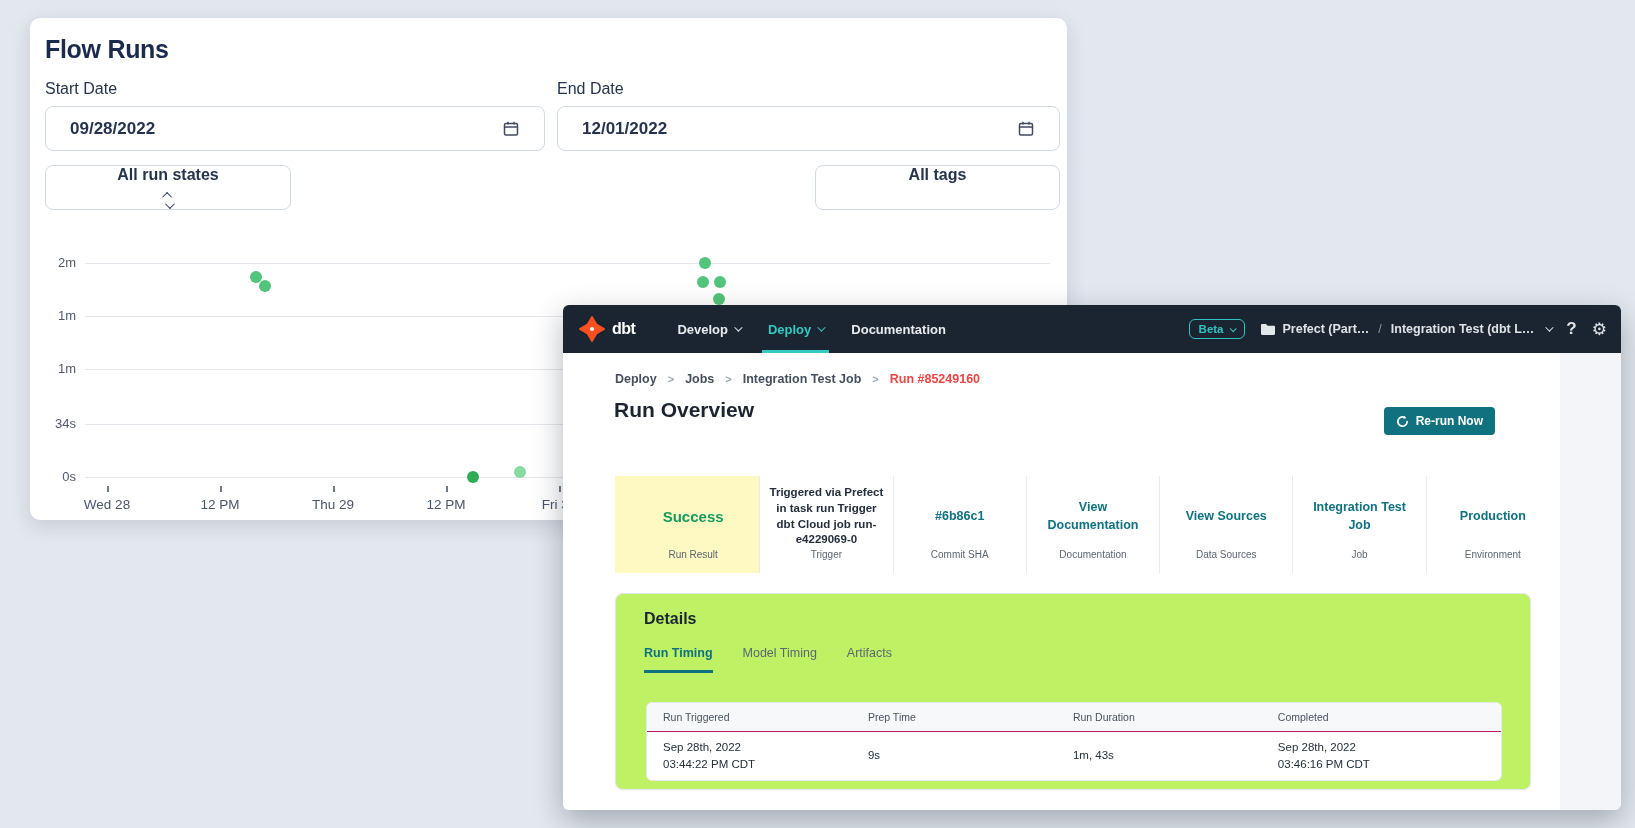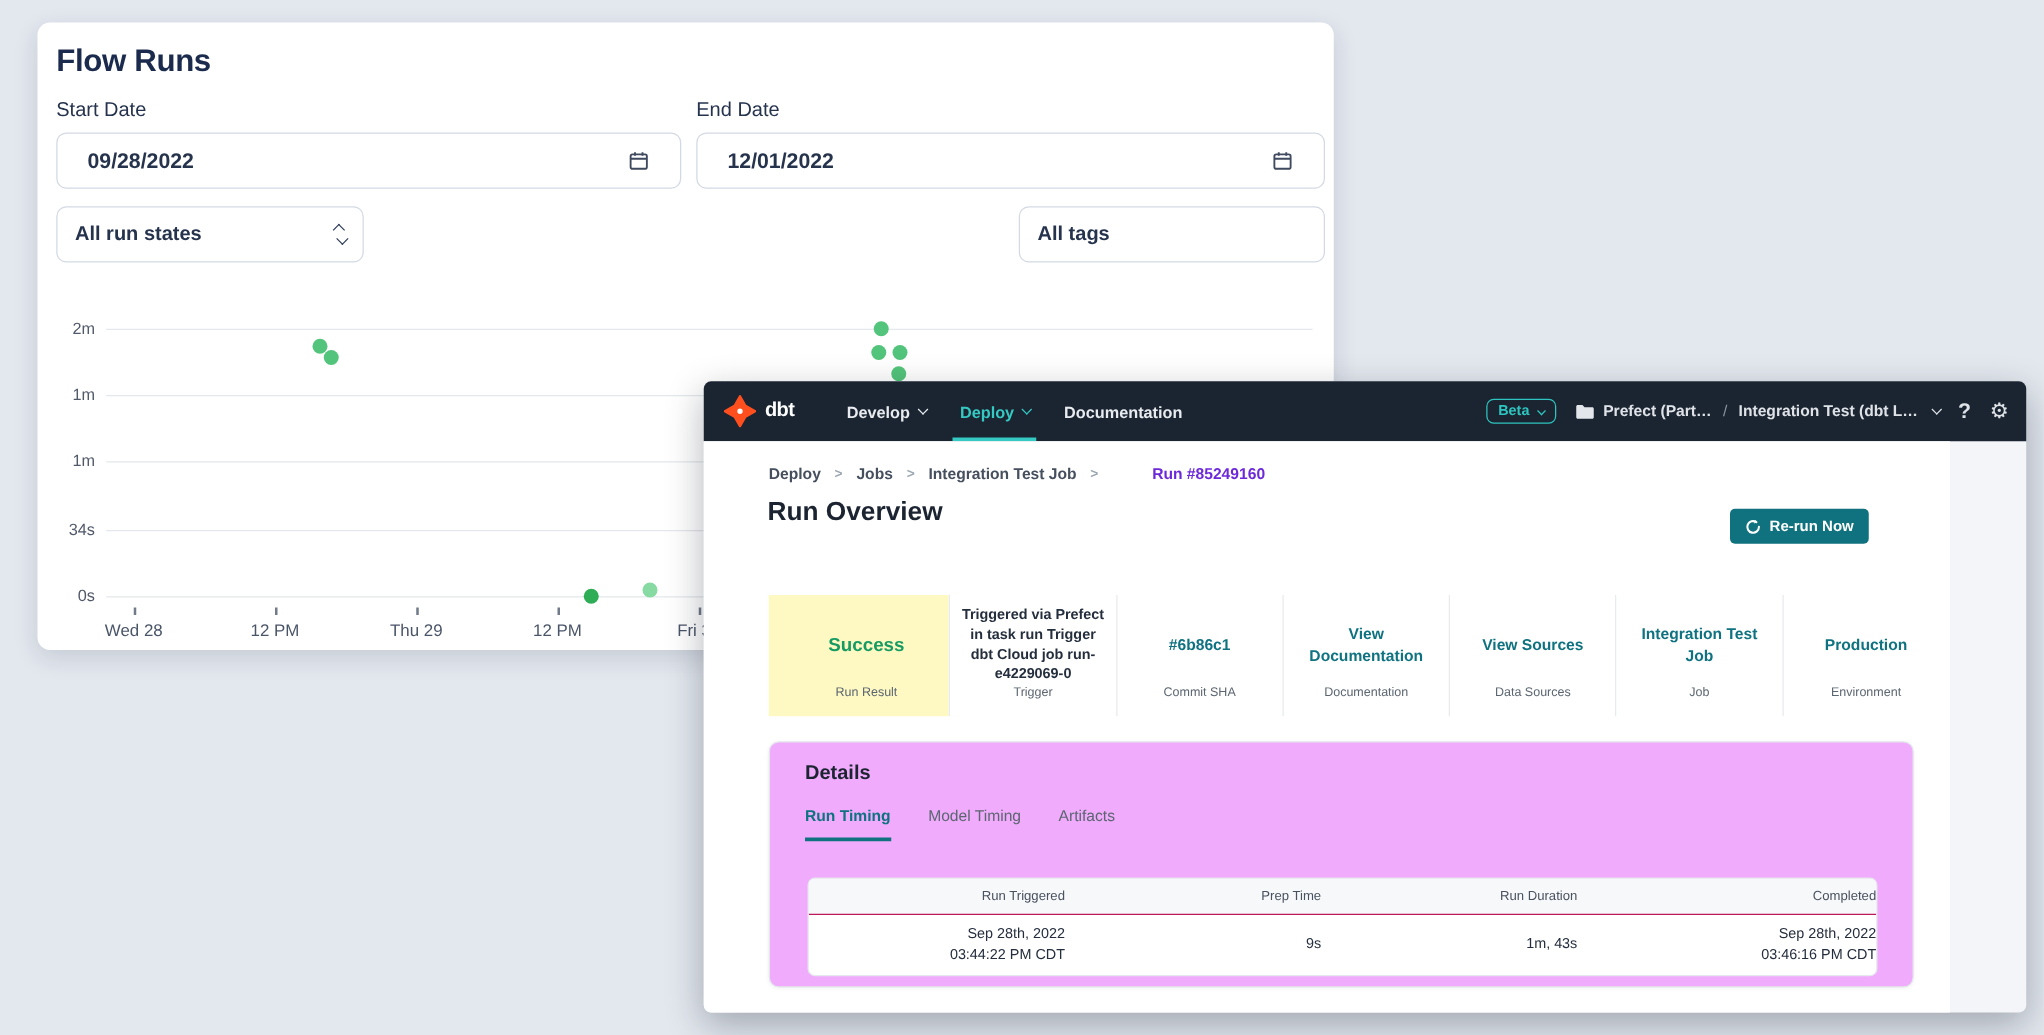--- a/index.html
+++ b/index.html
@@ -15,21 +15,21 @@
   .pf-title { position:absolute; left:15px; top:17px; font-size:25px; font-weight:700; color:#1b2b4e; letter-spacing:-0.3px; }
   .pf-label { position:absolute; font-size:16px; color:#26334d; font-weight:500; }
   .pf-input {
     position:absolute; height:45px; background:#fff; border:1px solid #d3d9e3; border-radius:8px;
     display:flex; align-items:center; justify-content:space-between; padding:0 24px;
     font-size:17px; font-weight:600; color:#26334d; cursor:text;
   }
   .pf-select {
     position:absolute; height:45px; background:#fff; border:1px solid #d3d9e3; border-radius:8px;
     display:flex; align-items:center; justify-content:space-between; padding:0 14px;
-    font-size:16px; font-weight:600; color:#26334d; cursor:pointer;
+    font-size:16px; font-weight:600; color:#26334d; cursor:pointer;flex-direction:column;
   }
   .sorter { display:flex; flex-direction:column; gap:3px; align-items:center; }
   .chev-up, .chev-dn { width:7px; height:7px; border-style:solid; border-color:#2d3a55; border-width:0; }
   .chev-up { border-left-width:1.5px; border-top-width:1.5px; transform:rotate(45deg) translateY(2px); }
   .chev-dn { border-right-width:1.5px; border-bottom-width:1.5px; transform:rotate(45deg) translateY(-2px); }
   .chart-layer { position:absolute; inset:0; }
   .gridline { position:absolute; height:1px; background:#e4e7ec; left:55px; width:965px; }
   .ytick { position:absolute; width:38px; text-align:right; font-size:13px; color:#51596a; left:8px; }
   .xtickmark { position:absolute; width:1.5px; height:6px; background:#707a8a; top:468px; }
   .xticklabel { position:absolute; width:70px; text-align:center; font-size:13.5px; color:#4a5568; top:479px; }
@@ -66,41 +66,41 @@
   .acct .nchev { width:6px; height:6px; border-right:1.5px solid #dfe3e8; border-bottom:1.5px solid #dfe3e8; transform:rotate(45deg) translateY(-2px); margin-left:4px; }
   .nav-icon-btn { color:#dfe3e8; font-size:16px; font-weight:700; cursor:pointer; display:flex; align-items:center; }
 
   .dbt-content {
     position:absolute; left:0; top:48px; width:997px; height:457px; background:#ffffff;
     border-radius:0 0 0 6px;
   }
   .breadcrumb { position:absolute; left:52px; top:19px; display:flex; align-items:center; font-size:12.5px; color:#454f5e; font-weight:600; }
   .breadcrumb .bc-sep { margin:0 11px; color:#9aa5b1; font-size:11px; }
   .breadcrumb .bc-item { cursor:pointer; }
-  .breadcrumb .bc-item.current { color:#6d28d9; font-weight:700; cursor:default;margin-left:32px; }
+  .breadcrumb .bc-item.current { color:#ef4444; font-weight:700; cursor:default; }
   .dbt-page-title { position:absolute; left:51px; top:45px; font-size:21px; font-weight:700; color:#1b2430; }
   .rerun-btn {
     position:absolute; right:65px; top:54px; height:28px; background:#10727e; color:#fff;
     border:none; border-radius:4px; font-size:12px; font-weight:600; padding:0 12px;
     display:flex; align-items:center; gap:7px; cursor:pointer; font-family:inherit;
   }
 
   .cards-row { position:absolute; left:52px; top:123px; width:944px; height:97px; display:flex; }
   .sum-card { flex:1; display:flex; flex-direction:column; background:#fff; border-left:1px solid #e8eaee; cursor:pointer; }
   .sum-card:first-child { border-left:none; }
   .sum-card.success { background:#fef9c3;padding-left:12px; }
   .card-value-wrap { flex:1; display:flex; align-items:center; justify-content:center; padding:8px 9px 0; text-align:center; }
   .card-value { font-size:12.5px; font-weight:700; color:#0f7280; line-height:1.4; }
   .sum-card.success .card-value { color:#169b62; font-size:15px; }
   .sum-card.plain .card-value { color:#242e3d; font-size:11.5px; font-weight:700; line-height:1.35; }
   .card-label { text-align:center; font-size:10px; color:#5c6671; padding-bottom:13px; }
 
   .details-card {
-    position:absolute; left:52px; top:240px; width:916px; height:197px; background:#f0abfc;
-    border:1px solid #e4e7ec; border-radius:8px; box-shadow:0 1px 3px rgba(20,30,50,.05);text-align:right;
+    position:absolute; left:52px; top:240px; width:916px; height:197px; background:#bef264;
+    border:1px solid #e4e7ec; border-radius:8px; box-shadow:0 1px 3px rgba(20,30,50,.05);
   }
   .details-title { position:absolute; left:28px; top:16px; font-size:16px; font-weight:700; color:#1b2430; }
   .tabs { position:absolute; left:28px; top:52px; display:flex; gap:30px; }
   .tab { font-size:12.5px; color:#5c6671; padding-bottom:10px; cursor:pointer; border-bottom:3px solid transparent; }
   .tab.active { color:#0f7280; font-weight:700; border-bottom-color:#10727e; }
   .run-table { position:absolute; left:30px; top:108px; width:856px; border:1px solid #e5e8ec; border-radius:6px; overflow:hidden; background:#fff; }
   .thead { display:flex; background:#f7f8fa; border-bottom:1px solid #be185d; height:29px; align-items:center; }
   .th { font-size:10.5px; color:#49525f; font-weight:500; padding-left:16px; }
   .trow { display:flex; min-height:48px; align-items:center; }
   .td { font-size:11.5px; color:#242e3d; font-weight:500; padding:6px 0 6px 16px; line-height:1.5; }

